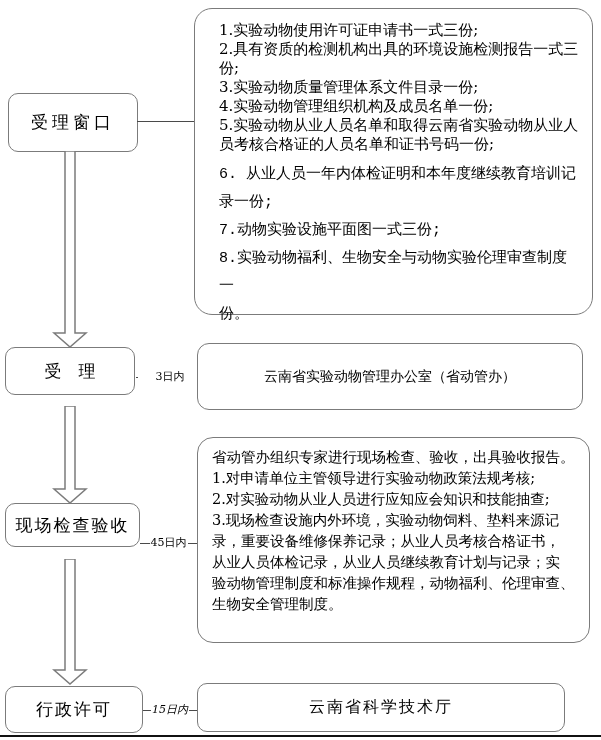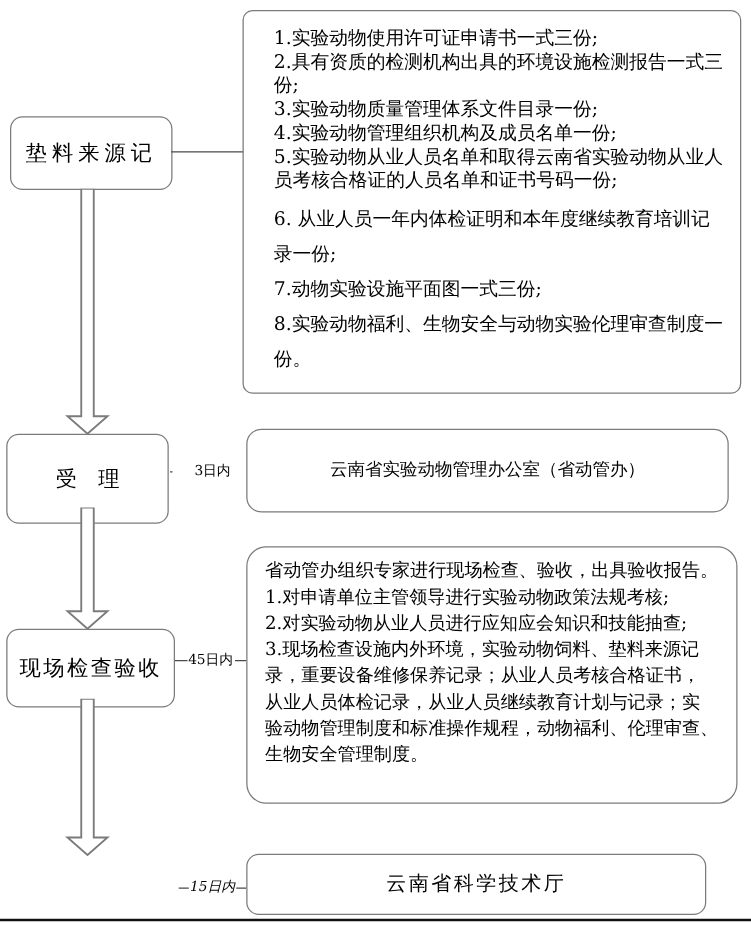--- a/index.html
+++ b/index.html
@@ -34,21 +34,21 @@
   }
   .duration .dash{flex:1;border-top:1.5px solid #4a4a4a;height:0;}
   .duration .lbl{padding:0 1px;white-space:nowrap;}
   .flow-arrow{position:absolute;}
   .materials-text{
     position:absolute;left:24px;right:12px;top:12px;
     font-size:15px;line-height:19px;
   }
   .materials-text2{
     position:absolute;left:24px;right:12px;top:152px;
-    font-size:15px;line-height:28px;
+    font-size:15px;line-height:28px;font-family:Liberation Mono, monospace;
   }
   .office-text{
     position:absolute;inset:0;
     display:flex;flex-direction:column;justify-content:center;
     text-align:center;
     font-size:14px;line-height:21px;
   }
   .inspect-text{
     position:absolute;left:14px;right:8px;top:9px;
     font-size:14.5px;line-height:21px;
@@ -61,89 +61,92 @@
   .ls4{letter-spacing:4px;}
   .ls2{letter-spacing:2px;}
   .bottom-rule{position:absolute;left:0;top:735px;width:601px;height:2px;background:#111;}
 </style>
 </head>
 <body>
 
 <div id="canvas">
 
   <div class="box stage ls4" style="left:8px;top:93px;width:130px;height:59px;">
-    <span>垫料来源记</span>
+    <span>受理窗口</span>
   </div>
 
   <div class="hline" style="left:137px;top:121px;width:58px;"></div>
 
-  <div class="box detail" style="left:194px;top:8px;width:399px;height:307px;border-radius:8px;">
+  <div class="box detail" style="left:194px;top:8px;width:399px;height:307px;border-radius:18px;">
     <div class="materials-text pre">1.实验动物使用许可证申请书一式三份;
 2.具有资质的检测机构出具的环境设施检测报告一式三
 份;
 3.实验动物质量管理体系文件目录一份;
 4.实验动物管理组织机构及成员名单一份;
 5.实验动物从业人员名单和取得云南省实验动物从业人
 员考核合格证的人员名单和证书号码一份;</div>
     <div class="materials-text2 pre">6. 从业人员一年内体检证明和本年度继续教育培训记
 录一份;
 7.动物实验设施平面图一式三份;
 8.实验动物福利、生物安全与动物实验伦理审查制度一
 份。</div>
   </div>
 
   <svg class="flow-arrow" style="left:50px;top:151px;" width="40" height="197" viewBox="0 0 40 197">
     <polygon points="15,0 25,0 25,182 36,182 20,196 4,182 15,182" fill="#ffffff" stroke="#7b7b7b" stroke-width="1.5"></polygon>
   </svg>
 
-  <div class="box stage" style="left:5px;top:347px;width:130px;height:72px;">
+  <div class="box stage" style="left:5px;top:347px;width:130px;height:48px;">
     <span>受　理</span>
   </div>
 
   <div class="duration" style="left:136px;top:370px;width:68px;height:14px;gap:17px;">
     <span class="dash"></span>
     <span class="lbl">3日内</span>
     <span class="dash"></span>
   </div>
 
   <div class="box" style="left:197px;top:343px;width:386px;height:67px;border-radius:12px;text-decoration:underline;">
     <div class="office-text">
       <div>云南省实验动物管理办公室（省动管办）</div>
     </div>
   </div>
 
   <svg class="flow-arrow" style="left:50px;top:406px;" width="40" height="98" viewBox="0 0 40 98">
     <polygon points="15,0 25,0 25,83 36,83 20,97 4,83 15,83" fill="#ffffff" stroke="#7b7b7b" stroke-width="1.5"></polygon>
   </svg>
 
-  <div class="box stage ls2" style="left:5px;top:503px;width:135px;height:63px;text-align:center;">
+  <div class="box stage ls2" style="left:5px;top:503px;width:135px;height:44px;text-align:center;">
     <span>现场检查验收</span>
   </div>
 
-  <div class="duration" style="left:140px;top:521px;width:57px;height:14px;justify-content:center;">
+  <div class="duration" style="left:140px;top:536px;width:57px;height:14px;justify-content:center;">
     <span class="dash"></span>
     <span class="lbl">45日内</span>
     <span class="dash"></span>
   </div>
 
   <div class="box" style="left:197px;top:437px;width:393px;height:206px;border-radius:16px;padding-left:44px;">
     <div class="inspect-text pre">省动管办组织专家进行现场检查、验收，出具验收报告。
 1.对申请单位主管领导进行实验动物政策法规考核;
 2.对实验动物从业人员进行应知应会知识和技能抽查;
 3.现场检查设施内外环境，实验动物饲料、垫料来源记
 录，重要设备维修保养记录；从业人员考核合格证书，
 从业人员体检记录，从业人员继续教育计划与记录；实
 验动物管理制度和标准操作规程，动物福利、伦理审查、
 生物安全管理制度。</div>
   </div>
 
   <svg class="flow-arrow" style="left:50px;top:559px;" width="40" height="126" viewBox="0 0 40 126">
     <polygon points="15,0 25,0 25,111 36,111 20,125 4,111 15,111" fill="#ffffff" stroke="#7b7b7b" stroke-width="1.5"></polygon>
   </svg>
 
+  <div class="box stage ls2" style="left:5px;top:686px;width:138px;height:47px;">
+    <span>行政许可</span>
+  </div>
 
   <div class="duration" style="left:143px;top:703px;width:54px;height:14px;font-style:italic;">
     <span class="dash"></span>
     <span class="lbl">15日内</span>
     <span class="dash"></span>
   </div>
 
   <div class="box" style="left:197px;top:683px;width:368px;height:49px;border-radius:10px;padding-left:32px;">
     <div class="dept-text">云南省科学技术厅</div>
   </div>

